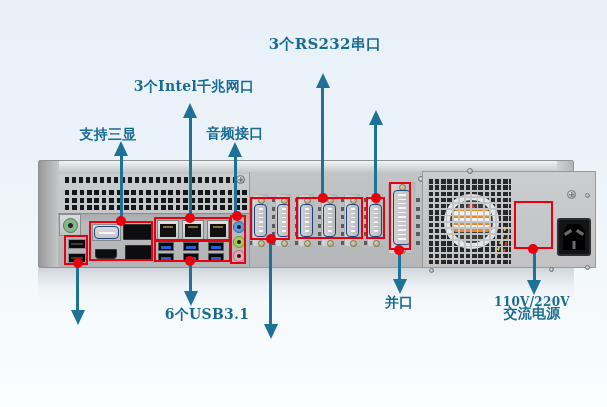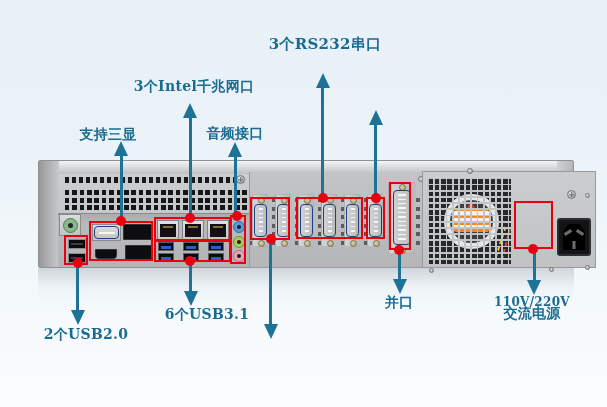--- a/index.html
+++ b/index.html
@@ -255,19 +255,18 @@
   <div class="rdot" style="left:265.5px;top:234px;"></div>
   <div class="rdot" style="left:317.5px;top:193px;"></div>
   <div class="rdot" style="left:370.5px;top:192.5px;"></div>
   <div class="rdot" style="left:394px;top:245px;"></div>
   <div class="rdot" style="left:528px;top:244px;"></div>
 
   <div class="lbl" style="left:325px;top:36px;font-size:15px;">3个RS232串口</div>
   <div class="lbl" style="left:194px;top:79px;">3个Intel千兆网口</div>
   <div class="lbl" style="left:108px;top:127px;">支持三显</div>
   <div class="lbl" style="left:235px;top:126px;">音频接口</div>
-  <div class="lbl" style="left:86px;top:327px;">2个USB2.0</div>
   <div class="lbl" style="left:207px;top:307px;">6个USB3.1</div>
   <div class="lbl" style="left:399px;top:295px;">并口</div>
   <div class="lbl" style="left:532px;top:296px;font-size:12px;">110V/220V</div>
   <div class="lbl" style="left:532px;top:306px;">交流电源</div>
 
 </div>
 
 </body></html>

